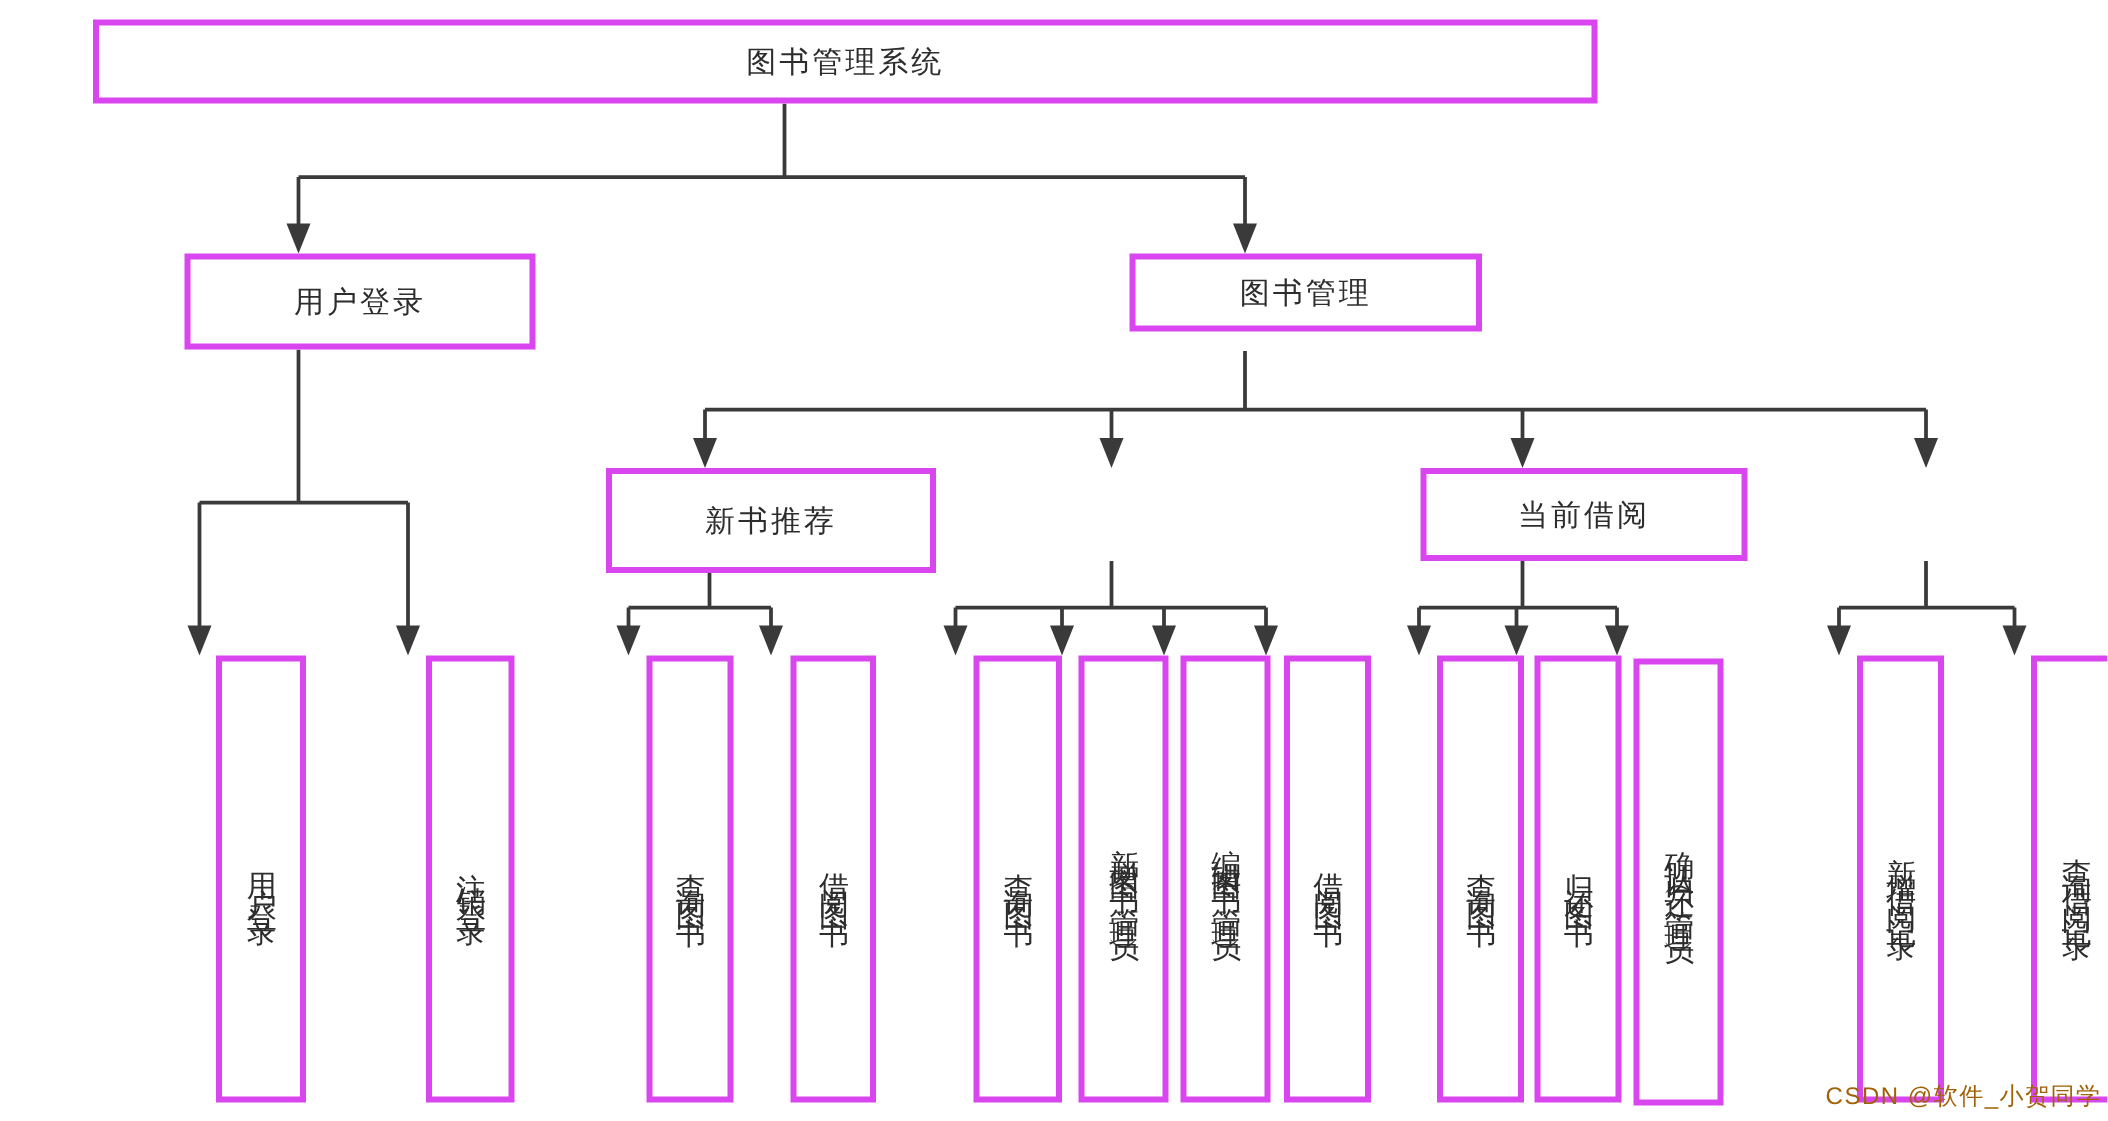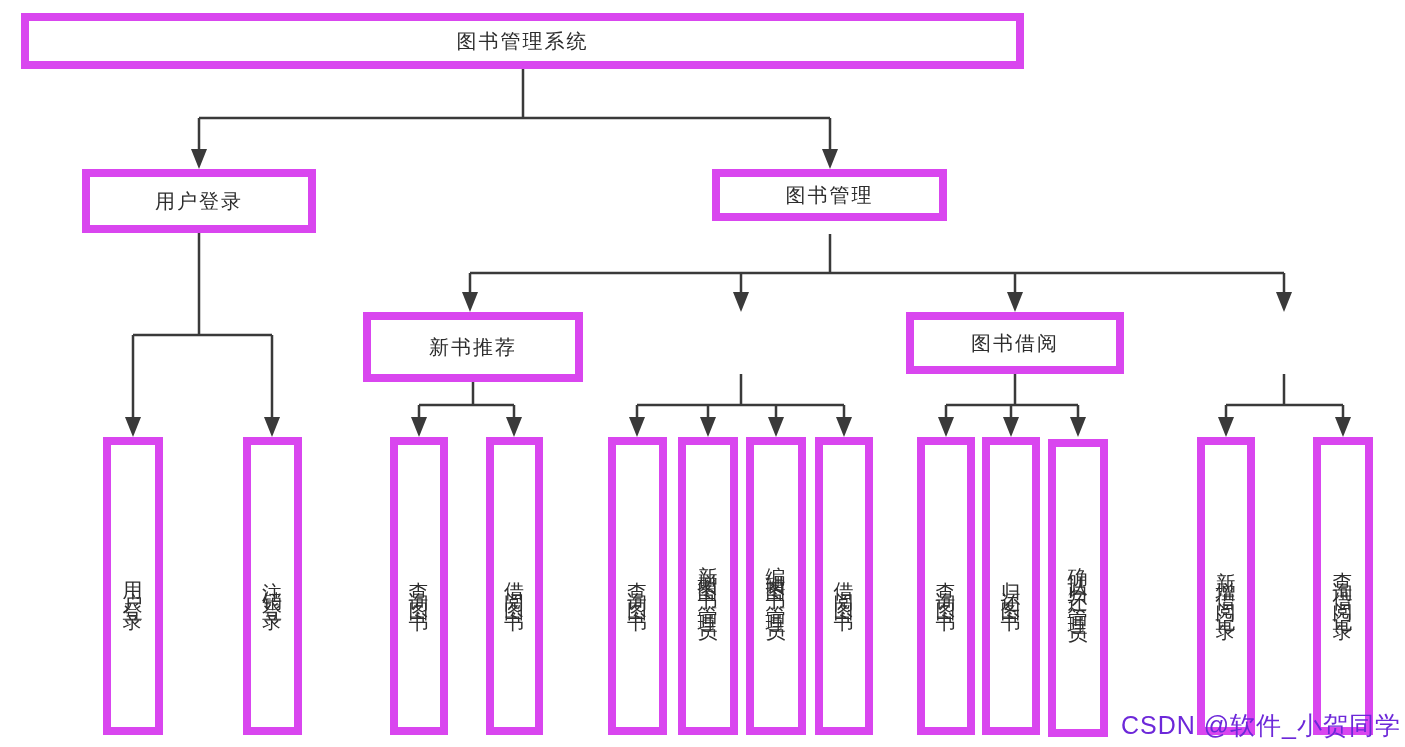--- a/index.html
+++ b/index.html
@@ -7,43 +7,44 @@
     position:relative;
     width:1405px;height:747px;
     background:#ffffff;
     font-family:"Liberation Sans", sans-serif;
     overflow:hidden;
   }
   .connectors{position:absolute;left:0;top:0;width:1405px;height:747px;}
   .box{
     position:absolute;
     box-sizing:border-box;
-    border:8px solid #d946ef;
+    border:4px solid #d946ef;
     background:#ffffff;
     display:flex;
     align-items:center;
     justify-content:center;
     color:#2d2d2d;
+    margin-left:41px;
   }
   .h{font-size:20px;letter-spacing:2px;white-space:nowrap;}
   .v span{
     writing-mode:vertical-rl;
     text-orientation:mixed;
     font-size:20px;
     line-height:1.1;
     letter-spacing:10px;
     color:#2d2d2d;
   }
   .v.long span{letter-spacing:8px;}
   .watermark{
     position:absolute;
     right:4px;
     bottom:5px;
-    font-size:25px;
-    color:#6d28d9;
+    font-size:16px;
+    color:#a16207;
     letter-spacing:1px;
     white-space:nowrap;
   }
 </style>
 </head>
 <body>
 
 <div class="canvas">
 
   <svg class="connectors" viewBox="0 0 1405 747" xmlns="http://www.w3.org/2000/svg">
@@ -86,21 +87,21 @@
     <span>用户登录</span>
   </div>
   <div class="box h" style="left:712px;top:169px;width:235px;height:52px">
     <span>图书管理</span>
   </div>
 
   <div class="box h" style="left:363px;top:312px;width:220px;height:70px">
     <span>新书推荐</span>
   </div>
   <div class="box h" style="left:906px;top:312px;width:218px;height:62px">
-    <span>图书借阅</span>
+    <span>当前借阅</span>
   </div>
 
   <div class="box v" style="left:103px;top:437px;width:60px;height:298px">
     <span>用户登录</span>
   </div>
   <div class="box v" style="left:243px;top:437px;width:59px;height:298px">
     <span>注销登录</span>
   </div>
 
   <div class="box v" style="left:390px;top:437px;width:58px;height:298px">

